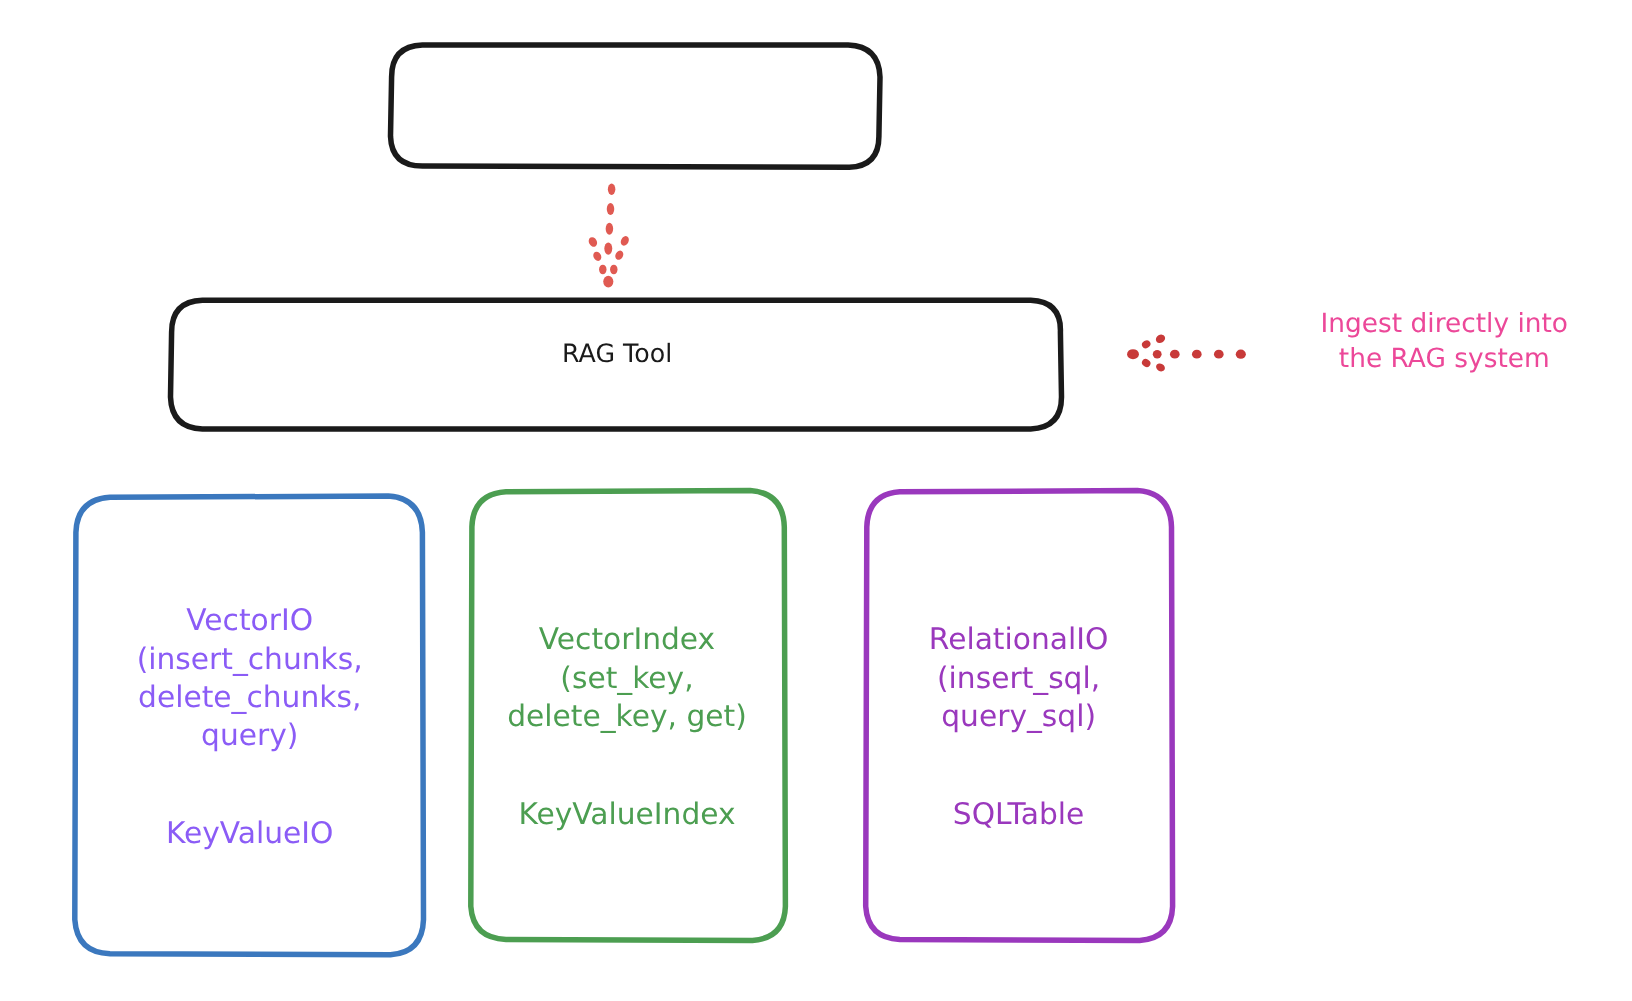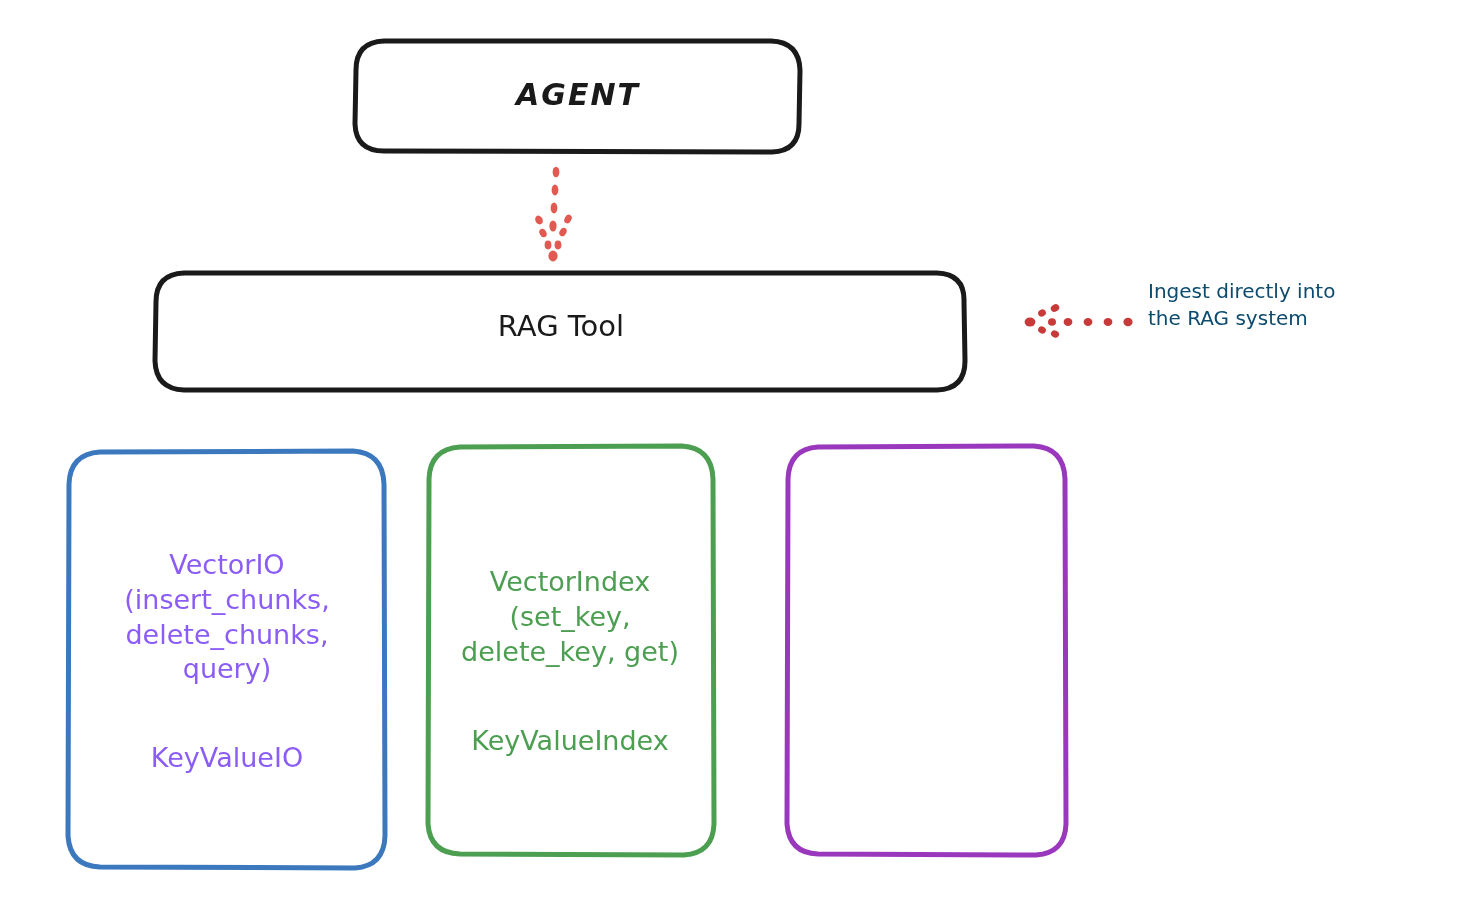--- a/index.html
+++ b/index.html
@@ -41,21 +41,21 @@
     font-size: 30px;
     font-style: italic;
     font-weight: 700;
     letter-spacing: 2px;
     color: #1a1a1a;
   }
   .ragtool-label {
     left: 156px;
     top: 308px;
     width: 810px;
-    font-size: 29px;
+    font-size: 23px;
     color: #1a1a1a;
   }
   .store-title {
     font-size: 27px;
     font-weight: 500;
   }
   .store-index {
     font-size: 27px;
     font-weight: 500;
   }
@@ -79,24 +79,24 @@
   }
   .store-gap {
     display: block;
     height: 34px;
   }
   .annotation {
     position: absolute;
     left: 1148px;
     top: 278px;
     width: 330px;
-    font-size: 20px;
+    font-size: 24px;
     line-height: 1.35;
-    color: #0c4a6e;
-    text-align: left;
+    color: #ec4899;
+    text-align: center;
     white-space: pre-line;
     user-select: none;
   }
 </style>
 </head>
 <body>
 
 <div id="canvas">
 
   <svg id="diagram-svg" viewBox="0 0 1484 910" xmlns="http://www.w3.org/2000/svg">
@@ -149,38 +149,44 @@
       <path d="M 460 447 Q 430 449 429 479 L 428 824 Q 430 853 460 854
                L 684 855 Q 713 853 714 824 L 713 479 Q 712 448 682 446 Z" fill="#ffffff" stroke="#4c9e51" stroke-width="5" stroke-linecap="round" stroke-linejoin="round"></path>
     </g>
 
     <g>
       <path d="M 818 447 Q 789 449 788 479 L 787 824 Q 789 853 818 854
                L 1036 855 Q 1065 853 1066 824 L 1065 479 Q 1064 448 1034 446 Z" fill="#ffffff" stroke="#9a38bd" stroke-width="5" stroke-linecap="round" stroke-linejoin="round"></path>
     </g>
   </svg>
 
-  <div class="node-label agent-label">AGENT</div>
 
   <div class="node-label ragtool-label">RAG Tool</div>
 
   <div class="node-label vector-label">
     <span class="store-title">VectorIO
 (insert_chunks,
 delete_chunks,
 query)</span>
     <span class="store-gap"></span>
     <span class="store-index">KeyValueIO</span>
   </div>
 
   <div class="node-label keyvalue-label">
     <span class="store-title">VectorIndex
 (set_key,
 delete_key, get)</span>
     <span class="store-gap"></span>
     <span class="store-index">KeyValueIndex</span>
   </div>
 
+  <div class="node-label relational-label">
+    <span class="store-title">RelationalIO
+(insert_sql,
+query_sql)</span>
+    <span class="store-gap"></span>
+    <span class="store-index">SQLTable</span>
+  </div>
 
   <div class="annotation">Ingest directly into
 the RAG system</div>
 
 </div>
 
 </body></html>

